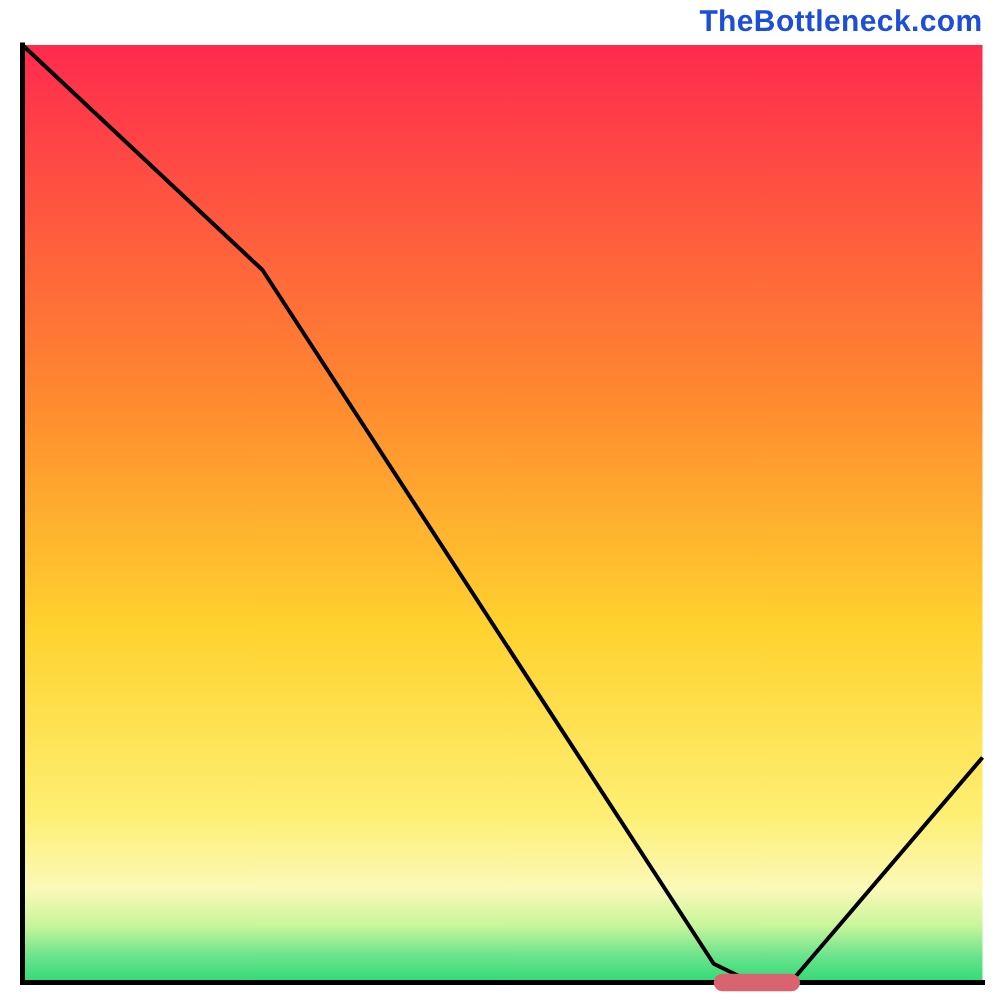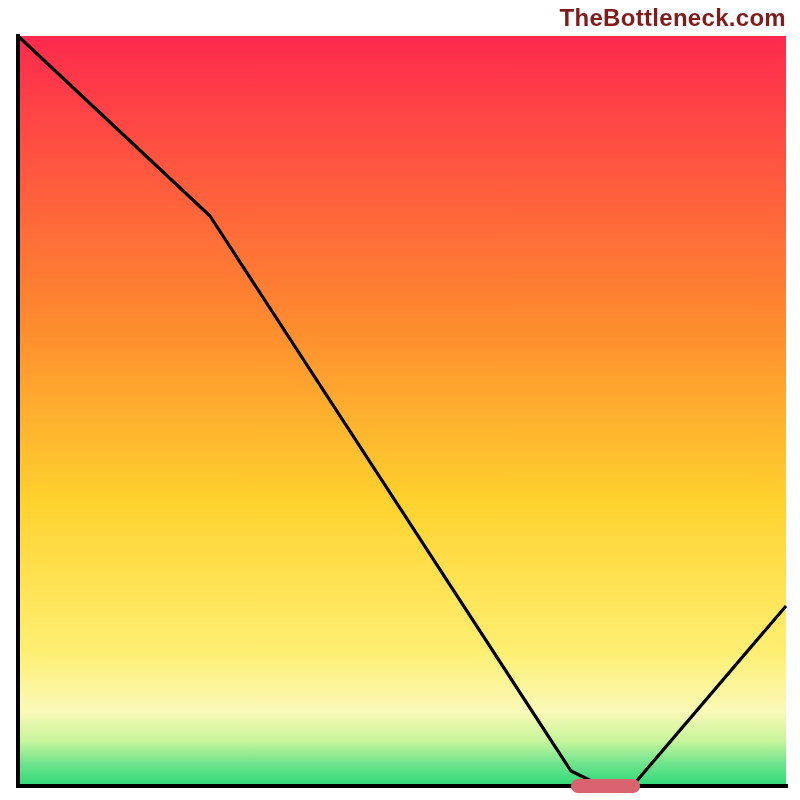--- a/index.html
+++ b/index.html
@@ -14,21 +14,21 @@
     position: relative;
     width: 800px;
     height: 800px;
   }
   .watermark {
     position: absolute;
     top: 4px;
     right: 14px;
     font-size: 24px;
     font-weight: 600;
-    color: #7f1d1d;
+    color: #1d4ed8;
     letter-spacing: 0.3px;
   }
   svg { display: block; }
 </style>
 </head>
 <body>
 
 <div class="frame">
   <div class="watermark">TheBottleneck.com</div>
 

